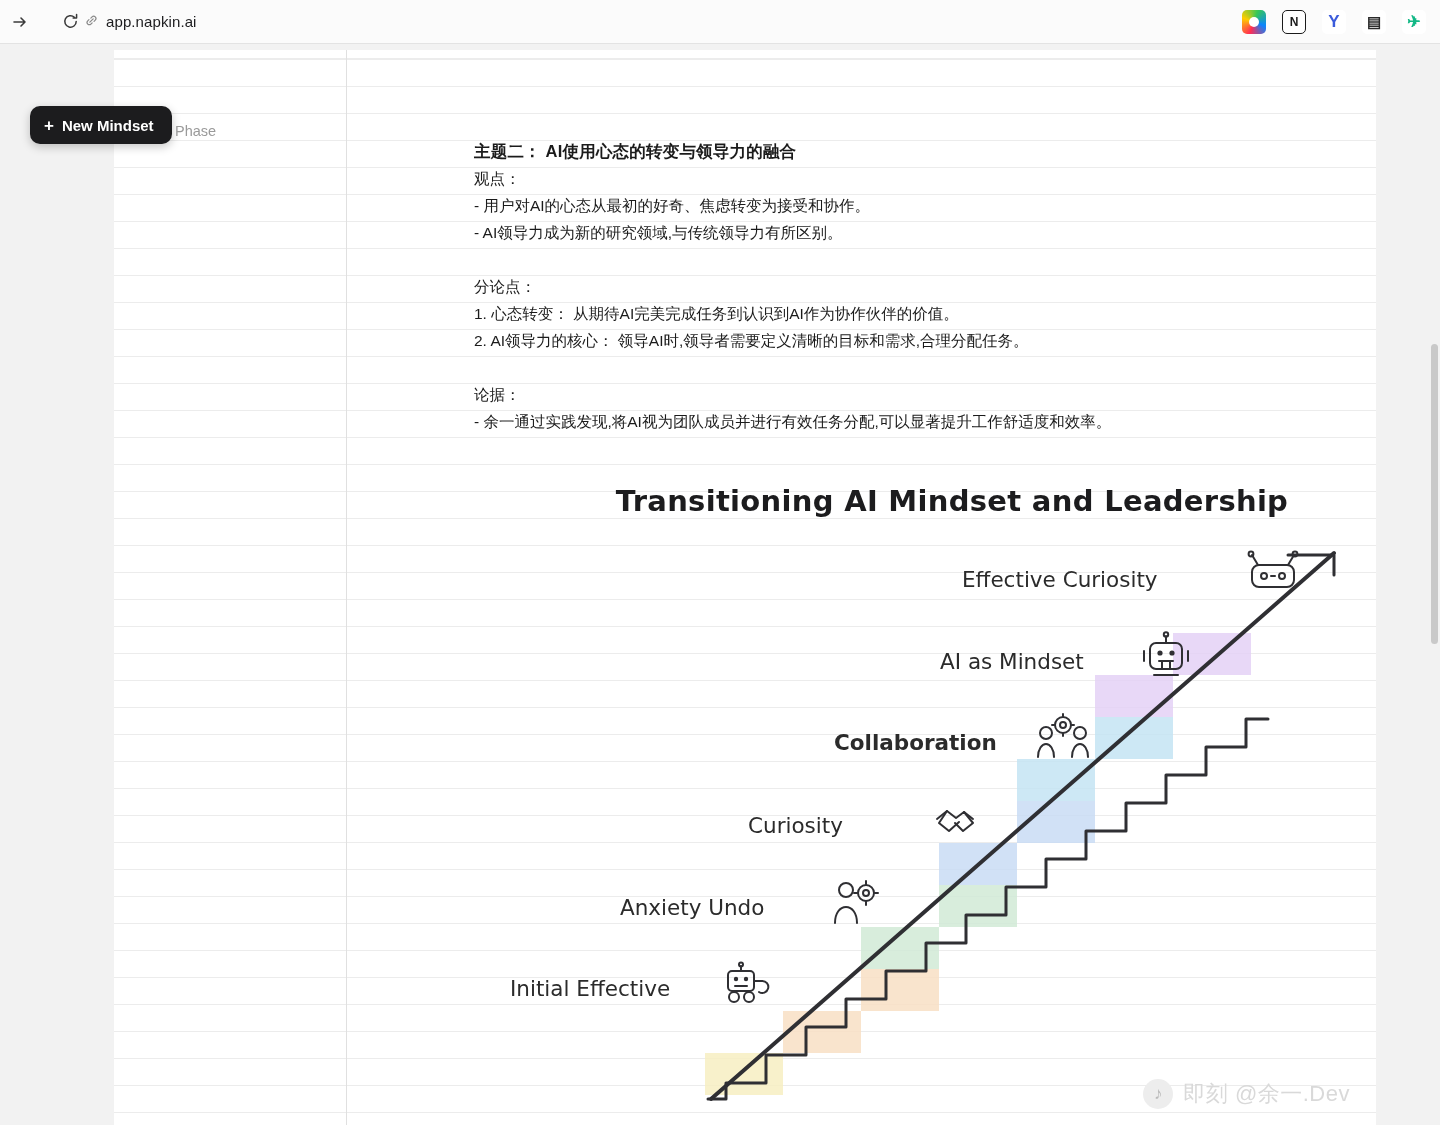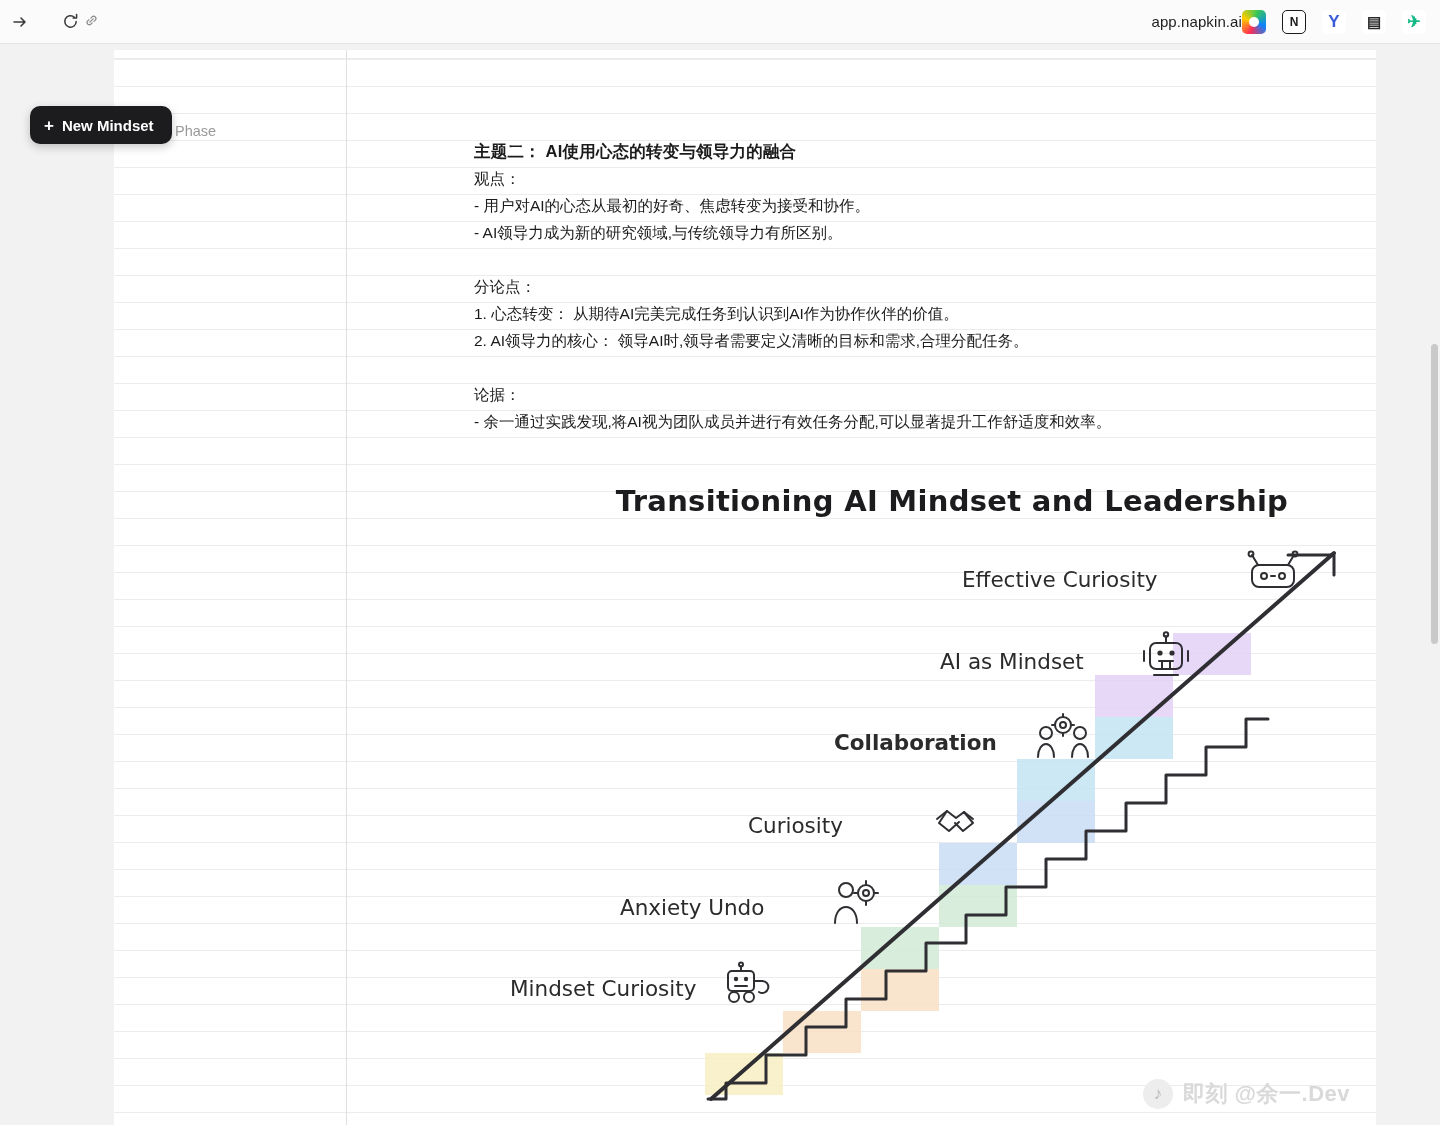--- a/index.html
+++ b/index.html
@@ -16,22 +16,22 @@
     background: #fbfbfb;
     border-bottom: 1px solid #e3e3e3;
     display: flex; align-items: center;
   }
   .nav-btns { display: flex; align-items: center; gap: 22px; padding-left: 6px; }
   .nav-btn {
     width: 28px; height: 28px; display: flex; align-items: center; justify-content: center;
     color: #3b3b3b; font-size: 17px; cursor: pointer;
   }
   .urlbar {
-    flex: 1; height: 44px; display: flex; align-items: center; justify-content: space-between;
-    gap: 16px;
+    flex: 1; height: 44px; display: flex; align-items: center; justify-content: flex-start;
+    gap: 7px;
   }
   .link-icon { color: #8a8a8a; font-size: 14px; }
   .url-text { font-size: 15px; color: #1d1d1f; letter-spacing: .1px; }
   .ext-icons { display: flex; align-items: center; gap: 16px; padding-right: 14px; }
   .ext-icon {
     width: 24px; height: 24px; border-radius: 5px;
     display: flex; align-items: center; justify-content: center;
     font-size: 13px; font-weight: bold; color: #fff; cursor: pointer;
   }
   .ei-1 { background: conic-gradient(from 200deg, #ff2d55, #ffcc00, #34c759, #0a84ff, #ff2d55); }
@@ -134,21 +134,21 @@
   .watermark {
     position: absolute; right: 26px; bottom: 22px;
     display: flex; align-items: center; gap: 10px;
     color: #d4d4d4;
   }
   .wm-circle {
     width: 30px; height: 30px; border-radius: 50%;
     background: #ededed; color: #b9b9b9;
     display: flex; align-items: center; justify-content: center; font-size: 17px;
   }
-  .wm-text { font-size: 22px; font-weight: 700; color: #d9d9d9; letter-spacing: .5px; }
+  .wm-text { font-size: 22px; font-weight: 400; color: #d9d9d9; letter-spacing: .5px; }
 </style>
 </head>
 <body>
 
 <div class="browser-bar">
   <div class="nav-btns">
     <div class="nav-btn">
       <svg width="18" height="18" viewBox="0 0 18 18" aria-hidden="true">
         <path d="M3 9h11M10 5l4 4-4 4" fill="none" stroke="#3b3b3b" stroke-width="1.6" stroke-linecap="round" stroke-linejoin="round"></path>
       </svg>
@@ -222,21 +222,21 @@
           </g>
 
           <path d="M249 574 L872 28" fill="none" stroke="#2f2f33" stroke-width="4" stroke-linecap="round"></path>
 
           <path d="M246 574 h18 v-16 h40 v-28 h40 v-28 h40 v-28 h40 v-28 h40 v-28 h40 v-28 h40 v-28 h40 v-28 h40 v-28 h40 v-28 h40 v-28 h40 v-28 h40 v-28 h22" fill="none" stroke="#2f2f33" stroke-width="3" stroke-linejoin="round" stroke-linecap="round" transform="translate(0,0)"></path>
 
           <path d="M826 30 h46 v20" fill="none" stroke="#2f2f33" stroke-width="3" stroke-linecap="round" stroke-linejoin="round"></path>
         </svg>
 
         
-        <div class="step-label" style="left:48px; top:451px;">Mindset Curiosity</div>
+        <div class="step-label" style="left:48px; top:451px;">Initial Effective</div>
         <span style="position:absolute; left:260px; top:436px;">
           <svg width="54" height="48" viewBox="0 0 54 48" aria-hidden="true">
             <rect x="6" y="10" width="26" height="20" rx="4" fill="none" stroke="#2f2f33" stroke-width="2"></rect>
             <circle cx="14" cy="18" r="2.2" fill="#2f2f33"></circle>
               <circle cx="24" cy="18" r="2.2" fill="#2f2f33"></circle>
             <path d="M13 25h12" stroke="#2f2f33" stroke-width="2" stroke-linecap="round"></path>
             <circle cx="12" cy="36" r="5" fill="none" stroke="#2f2f33" stroke-width="2"></circle>
             <circle cx="27" cy="36" r="5" fill="none" stroke="#2f2f33" stroke-width="2"></circle>
             <path d="M32 20h8a6 6 0 1 1-3 11" fill="none" stroke="#2f2f33" stroke-width="2" stroke-linecap="round"></path>
             <path d="M19 10V5" stroke="#2f2f33" stroke-width="2" stroke-linecap="round"></path>

